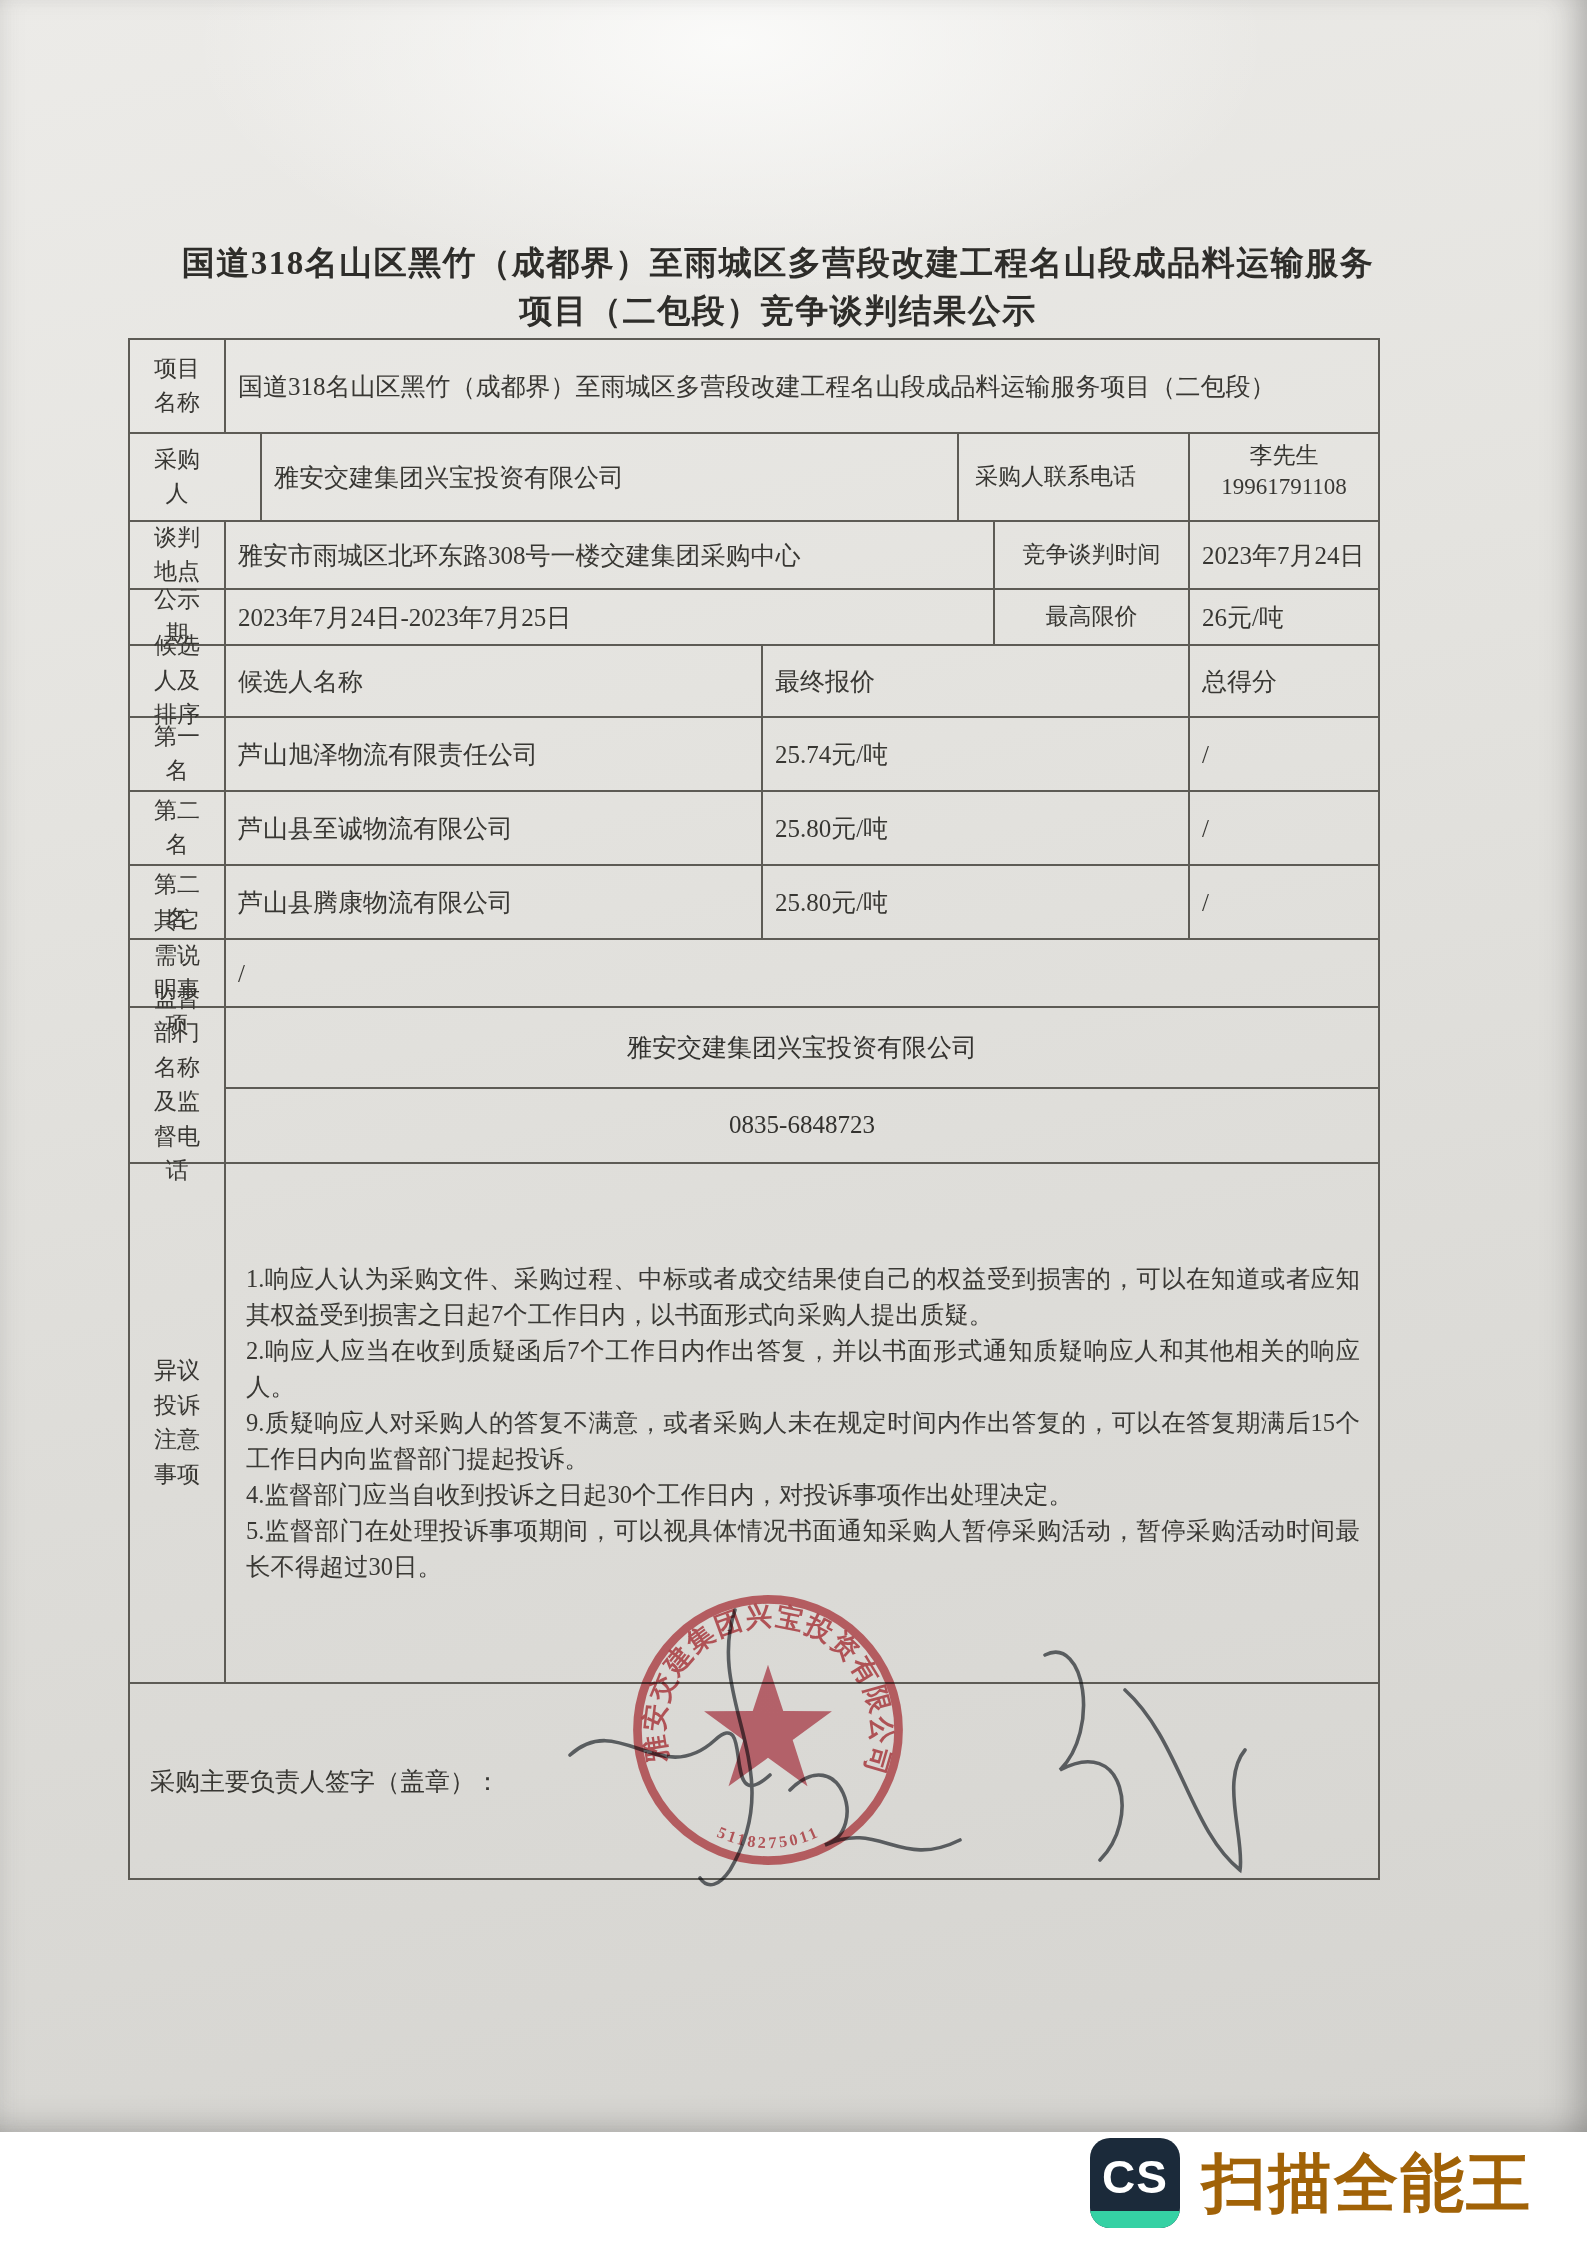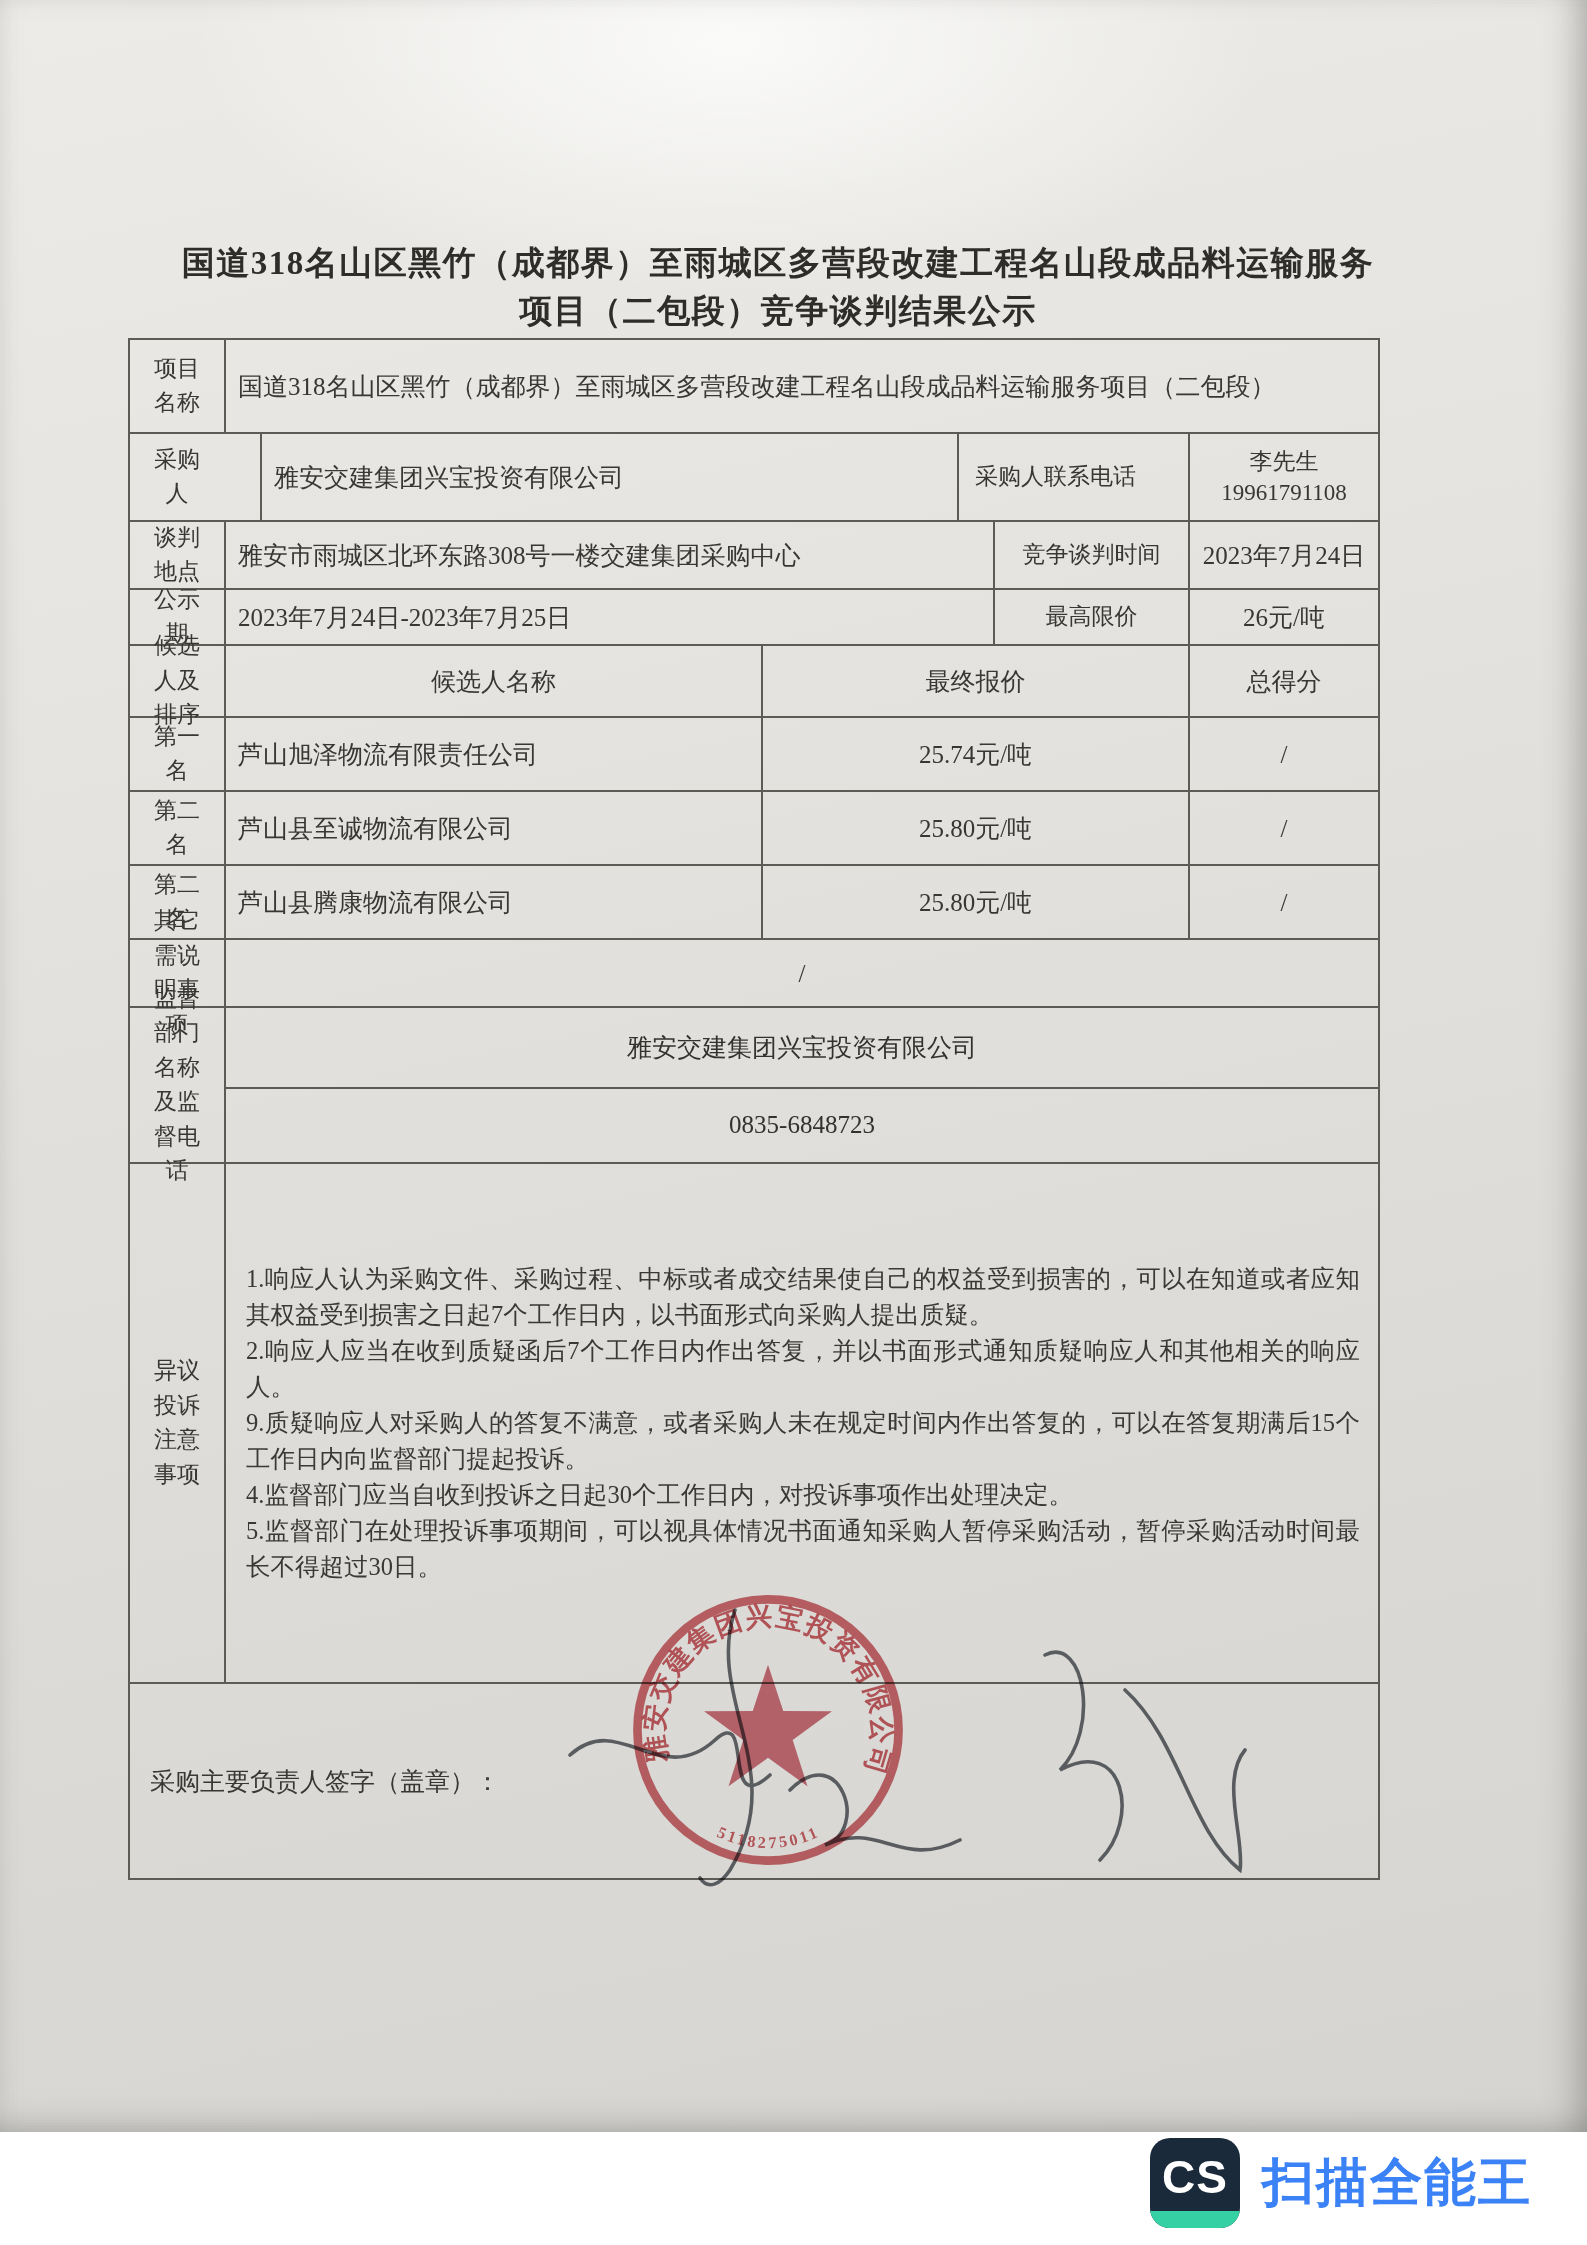--- a/index.html
+++ b/index.html
@@ -24,21 +24,21 @@
 
   
   .tbl { position:absolute; left:128px; top:338px; width:1252px; border:2px solid #5d5b55; }
   .tr { display:flex; border-top:2px solid #5d5b55; align-items:stretch; }
   .tr:first-child { border-top:none; }
   .td { border-left:2px solid #5d5b55; display:flex; align-items:center; justify-content:center;
         padding:6px 12px; font-size:25px; line-height:1.4; color:#383733; }
   .td:first-child { border-left:none; }
   .td.label { font-size:23px; text-align:center; padding:4px 14px; line-height:1.5; }
   .td.left  { justify-content:flex-start; text-align:left; }
-  .td.center{ justify-content:center; text-align:center; }
+  .td.center{ justify-content:flex-start; text-align:center; }
   .c1 { width:94px; flex:none; }
   .c3 { width:195px; flex:none; }
   .c4 { width:190px; flex:none; }
   .cgrow { flex:1 1 auto; }
   .cname { width:537px; flex:none; }
   .r1 { height:92px; }  .r2 { height:88px;gap:36px; }  .r3 { height:68px; }  .r4 { height:56px; }
   .r5 { height:72px; }  .rc { height:74px; }  .r9 { height:68px; }
   .r10 { height:156px; } .r11 { height:520px; } .r12 { height:196px; }
   .stack { flex:1 1 auto; display:flex; flex-direction:column; border-left:2px solid #5d5b55; }
   .stack > .sub { flex:1 1 auto; display:flex; align-items:center; justify-content:center; font-size:25px; }
@@ -53,21 +53,21 @@
   .stamp-svg { position:absolute; left:624px; top:1586px; width:288px; height:288px; opacity:.88; mix-blend-mode:multiply; }
   .sign-svg  { position:absolute; left:540px; top:1540px; width:720px; height:370px; mix-blend-mode:multiply; }
 
   
   .scan-footer { position:absolute; right:55px; bottom:16px; height:92px; display:flex; align-items:center; gap:22px;
                  font-family:"Liberation Sans","DejaVu Sans",sans-serif; }
   .cs-badge { position:relative; width:90px; height:90px; background:#1b2a3a; border-radius:20px; overflow:hidden;
               display:flex; align-items:center; justify-content:center; }
   .cs-badge-letters { color:#ffffff; font-weight:800; font-size:46px; letter-spacing:1px; margin-top:-12px; }
   .cs-badge-strip { position:absolute; left:0; bottom:0; width:100%; height:17px; background:#35d1a4; }
-  .cs-name { font-size:52px; font-weight:700; color:#3b82f6; letter-spacing:2px; }
+  .cs-name { font-size:64px; font-weight:700; color:#a16207; letter-spacing:2px; }
 </style>
 </head>
 <body>
 
 <div class="page">
   <div class="photo">
 
     <h1 class="doc-title">国道318名山区黑竹（成都界）至雨城区多营段改建工程名山段成品料运输服务项目（二包段）竞争谈判结果公示</h1>
 
     <div class="tbl">

